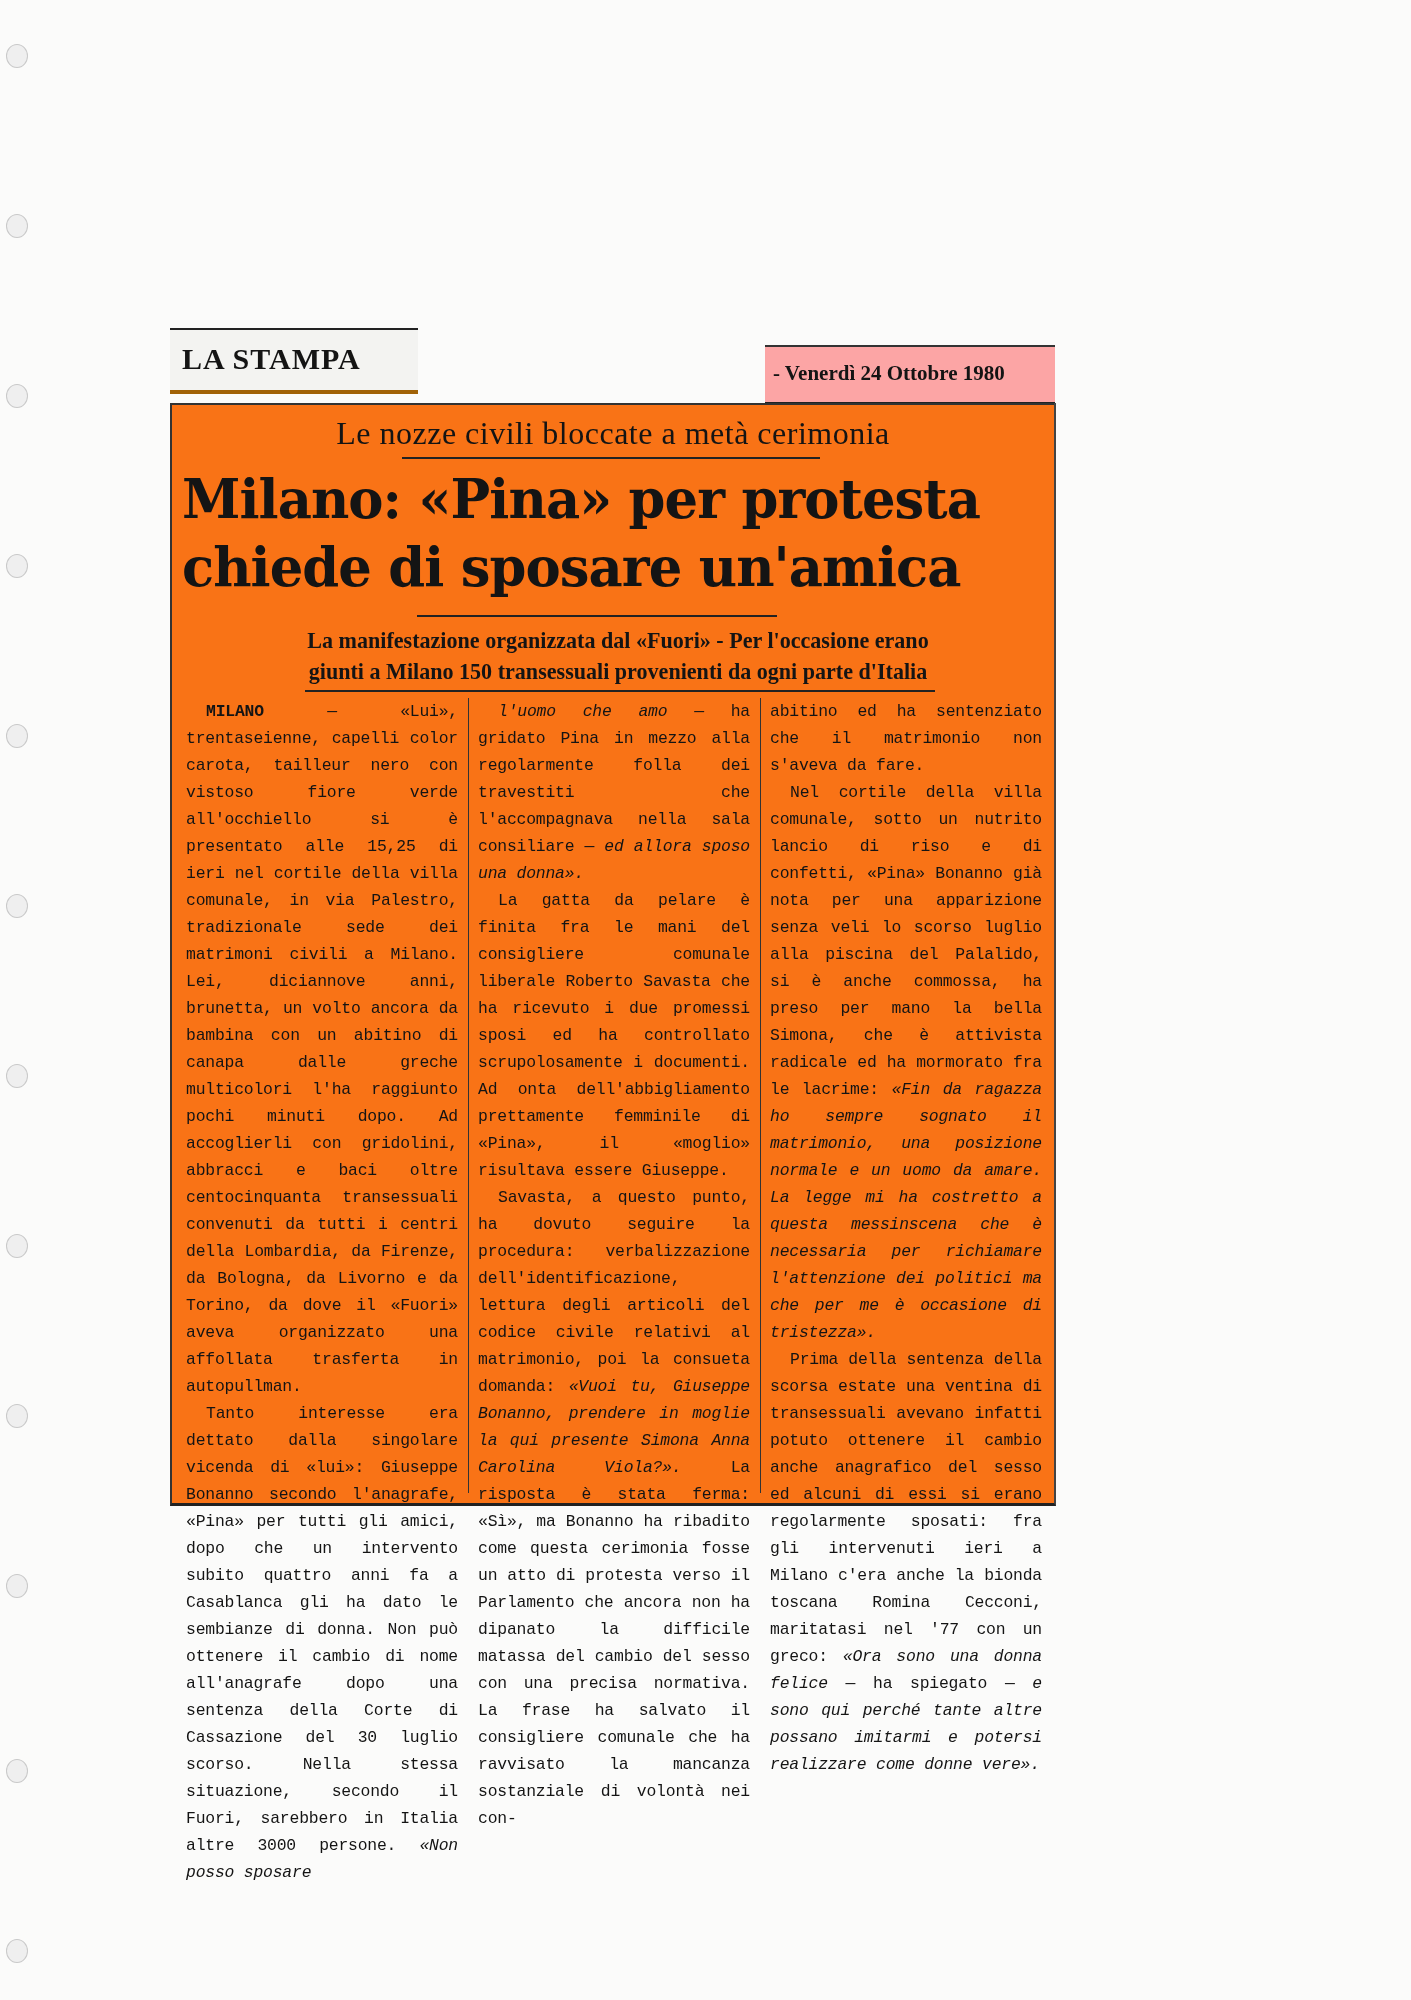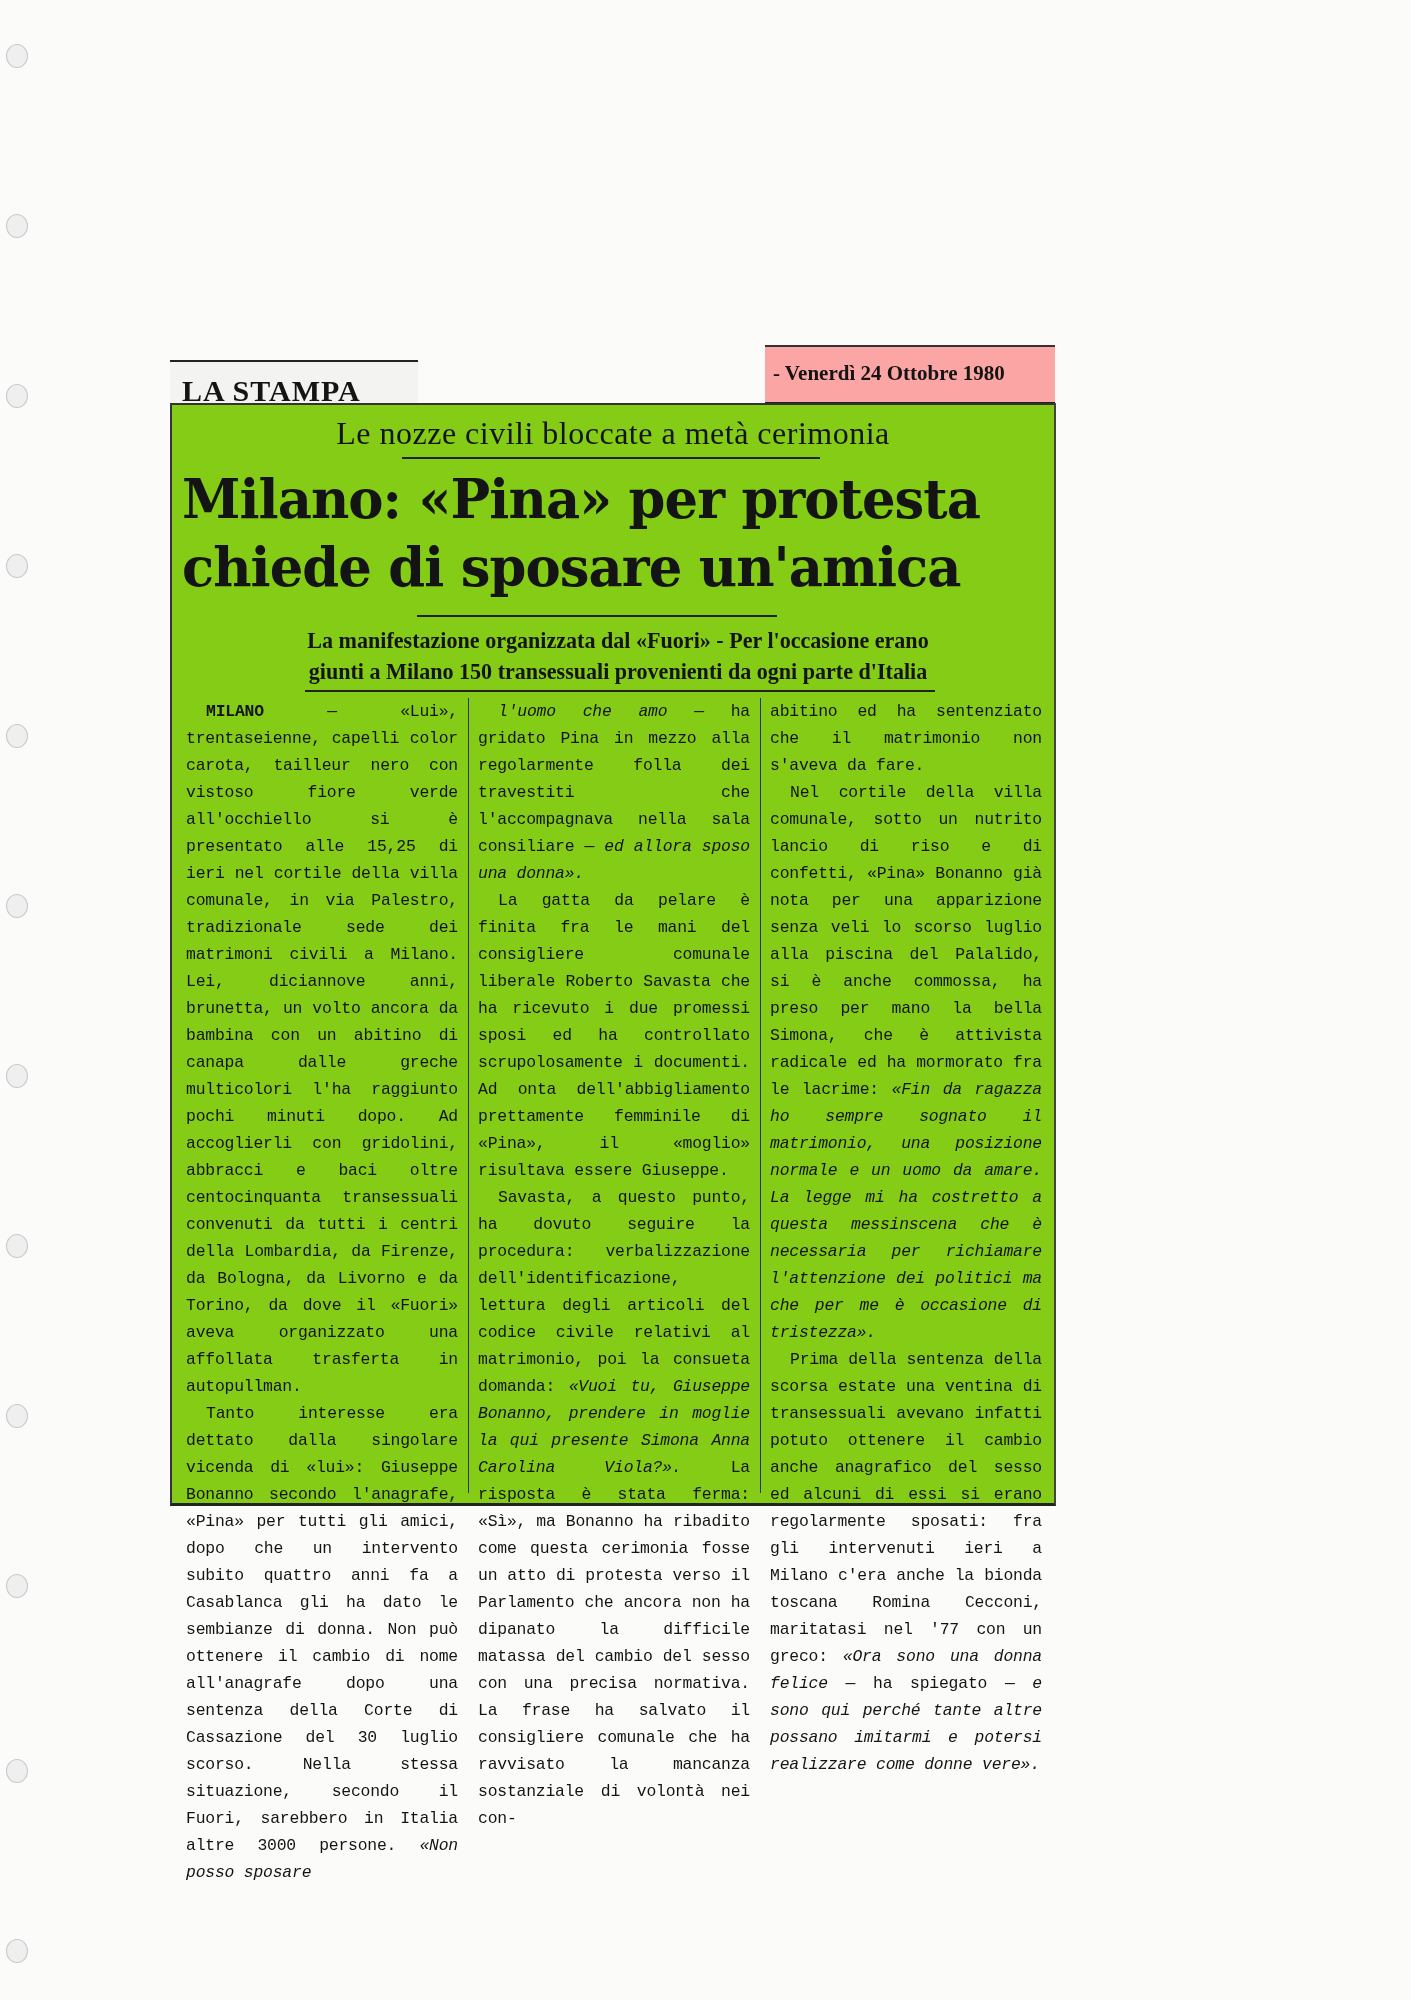--- a/index.html
+++ b/index.html
@@ -9,42 +9,42 @@
     font-family: "DejaVu Serif", serif;
     color: #141414;
   }
   .hole {
     position: absolute; left: 6px; width: 20px; height: 22px;
     border-radius: 50%;
     border: 1px solid #c9c9c9; background: #efefef;
   }
   
   .mast {
-    position: absolute; left: 170px; top: 360px; width: 248px; height: 60px;
-    border-top: 2px solid #222; border-bottom: 6px solid #a16207;
+    position: absolute; left: 170px; top: 328px; width: 248px; height: 60px;
+    border-top: 2px solid #222; border-bottom: 4px solid #a16207;
     background: #f3f3f1;
   }
   .mast span {
     position: absolute; left: 12px; top: 12px;
     font-family: "Liberation Serif", serif; font-weight: bold; font-size: 30px; letter-spacing: 1px;
   }
   .date {
     position: absolute; left: 765px; top: 345px; width: 290px; height: 55px;
     border-top: 2px solid #333; border-bottom: 2px solid #222;
     background: #fca5a5;
   }
   .date span {
     position: absolute; left: 8px; top: 14px;
     font-family: "Liberation Serif", serif; font-weight: bold; font-size: 21px;
   }
   
   .frame {
     position: absolute; left: 170px; top: 403px; width: 882px; height: 1100px;
     border-left: 2px solid #333; border-right: 2px solid #444; border-bottom: 3px solid #222;
-    background: #84cc16;
+    background: #f97316;
   }
   .topline { position:absolute; left: 0; right: 0; top: 0; border-top: 2px solid #333; }
   .kicker {
     position: absolute; left: 0; right: 0; top: 12px; text-align: center;
     font-family: "Liberation Serif", serif; font-size: 32px; letter-spacing: 0.5px;
   }
   .kicker-rule { position:absolute; left: 230px; width: 418px; top: 54px; border-top: 2px solid #222; }
   .headline {
     position: absolute; left: 10px; right: 10px; top: 62px;
     font-family: "DejaVu Serif", serif; font-weight: 900; font-size: 55px; line-height: 68px;

